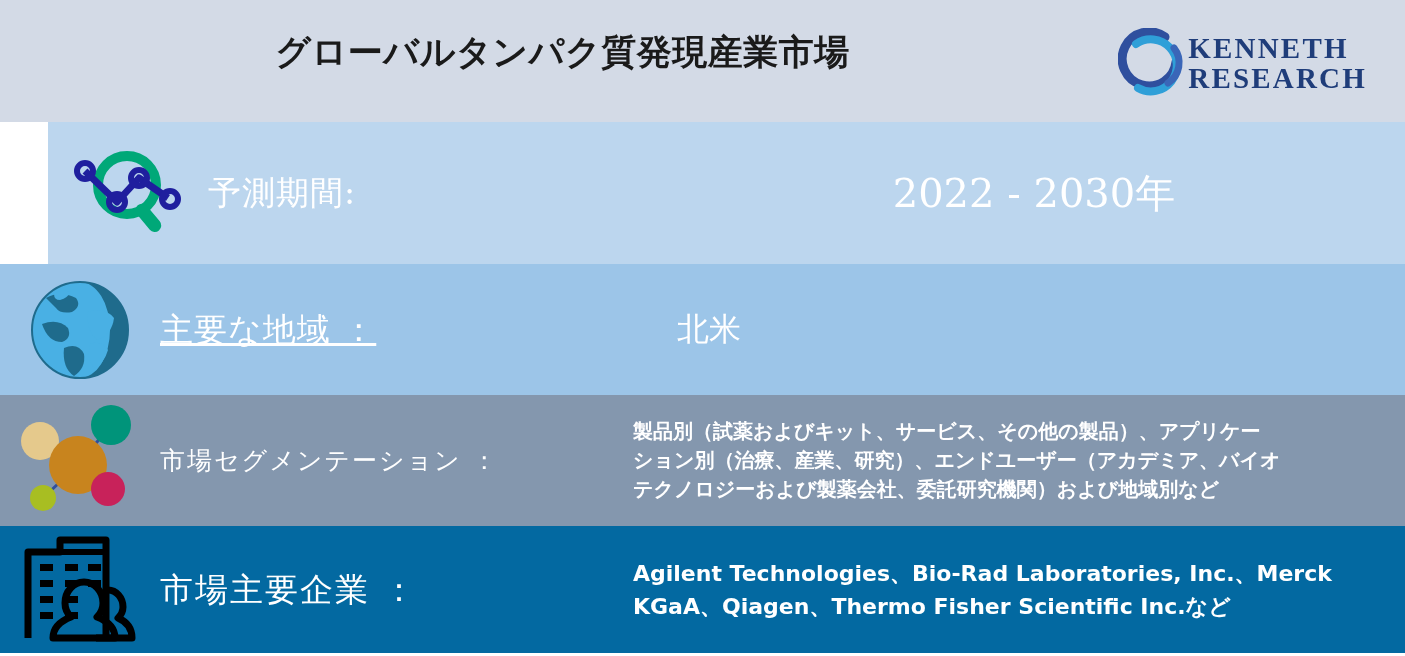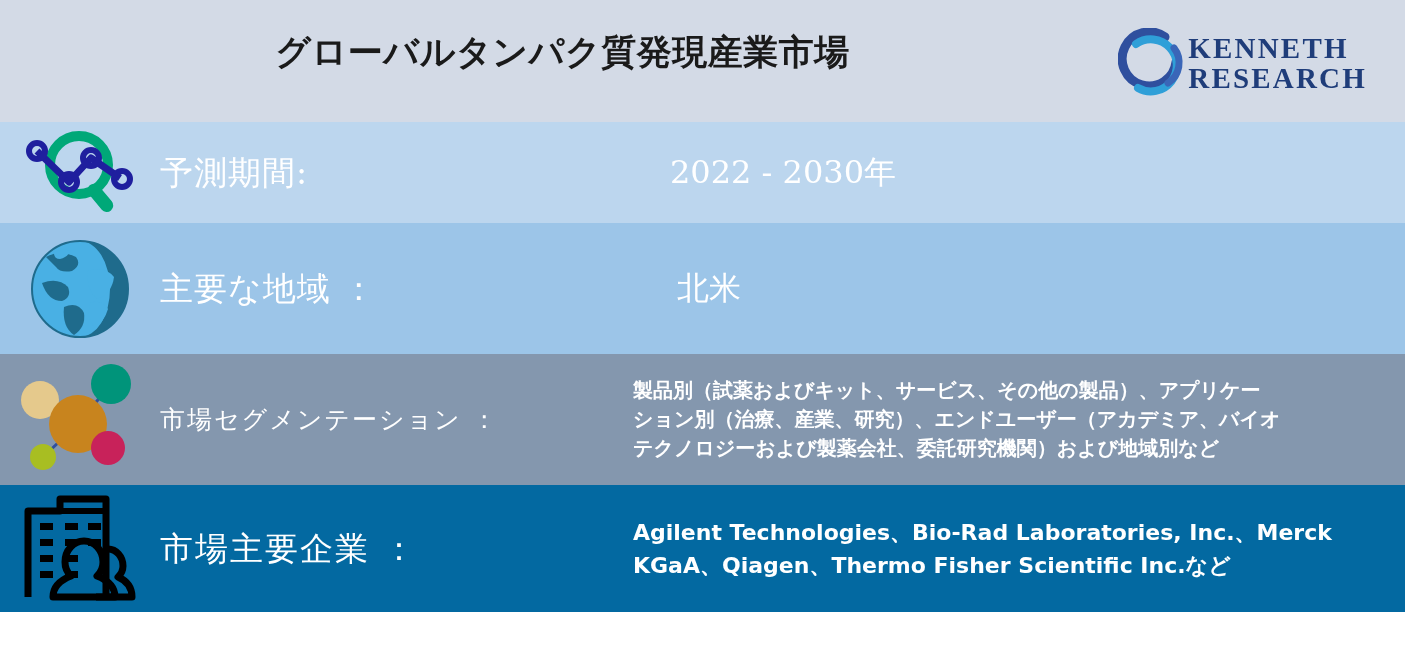--- a/index.html
+++ b/index.html
@@ -87,29 +87,30 @@
     letter-spacing: 1px;
     white-space: nowrap;
   }
   .row-value {
     flex: 1 1 auto;
     color: #ffffff;
     padding-right: 55px;
   }
 
   
-  .row-forecast { height: 101px; background: #bcd6ee; }
+  .row-forecast { height: 142px; background: #bcd6ee; margin-left: 48px; }
   .row-forecast .row-value {
     font-family: "DejaVu Serif", "Liberation Serif", serif;
-    font-size: 32px;
+    font-size: 40px;
     padding-left: 55px;
+    text-align: center;
   }
 
   .row-region { height: 131px; background: #9cc5e8; }
-  .row-region .row-label { letter-spacing: 1px; }
+  .row-region .row-label { letter-spacing: 1px; text-decoration: underline; }
   .row-region .row-value {
     font-family: "DejaVu Serif", "Liberation Serif", serif;
     font-size: 32px;
     padding-left: 62px;
   }
 
   .row-segment { height: 131px; background: #8497ae; }
   .row-segment .row-label { font-size: 25px; letter-spacing: 2px; }
   .row-segment .row-value {
     font-family: "DejaVu Sans", "Liberation Sans", sans-serif;

